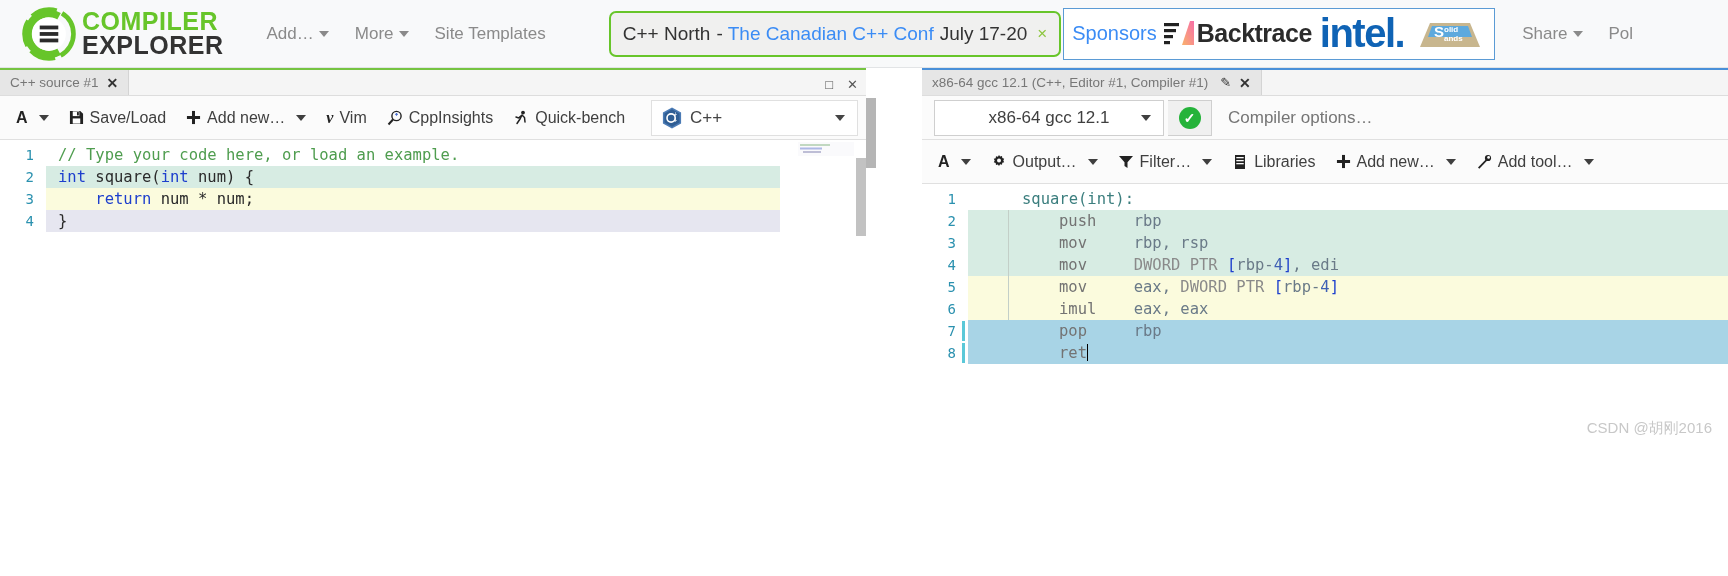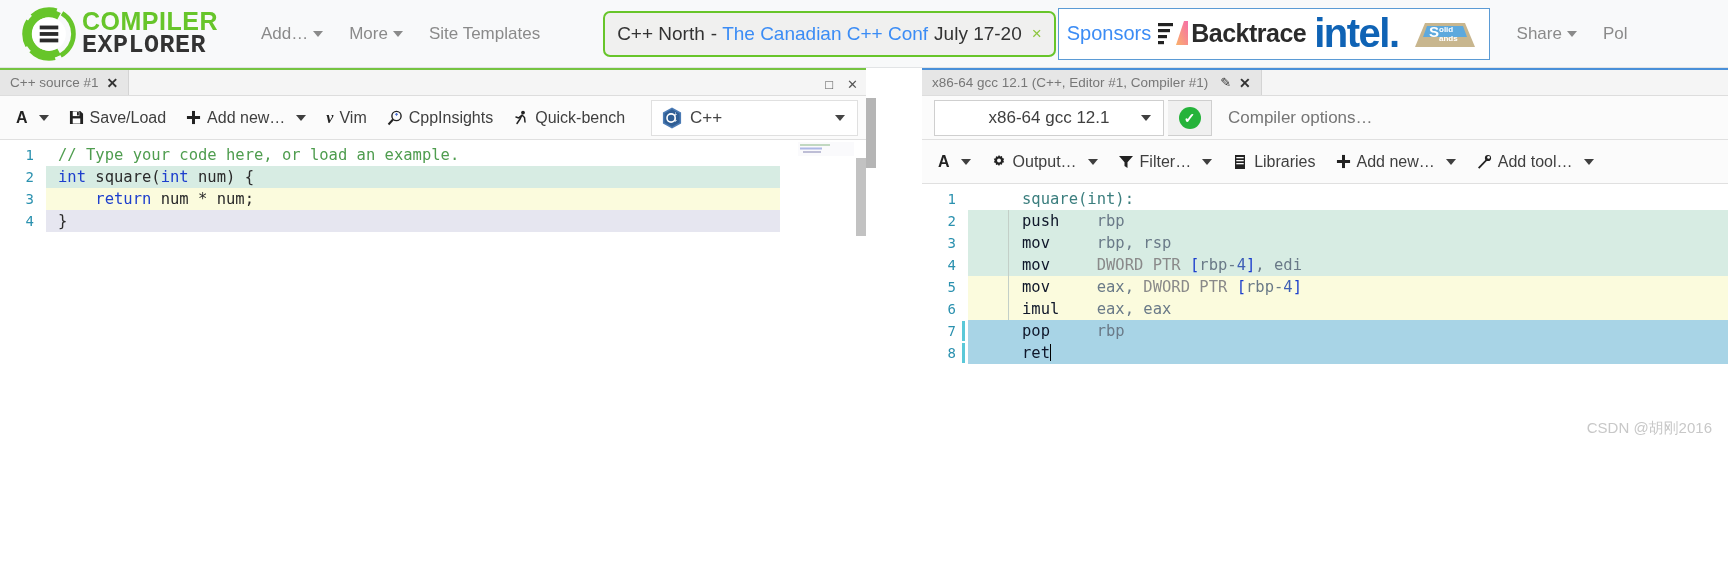--- a/index.html
+++ b/index.html
@@ -23,21 +23,21 @@
   }
   .brand { display: flex; align-items: center; padding-left: 10px; }
   .brand-logo { width: 54px; height: 54px; flex: none; }
   .brand-text { margin-left: 6px; line-height: 0.93; }
   .brand-line1 {
     font-size: 25px; font-weight: bold; color: #67c52a;
     letter-spacing: 0.5px; font-family: "Liberation Sans", sans-serif;
   }
   .brand-line2 {
     font-size: 25px; font-weight: bold; color: #333333;
-    letter-spacing: 0.5px; font-family: Liberation Mono, monospace;
+    letter-spacing: 0.5px; font-family: Liberation Sans, sans-serif;
   }
   .nav-links { display: flex; align-items: center; margin-left: 30px; }
   .nav-link {
     color: #8a8a8a; font-size: 17px; padding: 6px 13px;
     cursor: pointer; white-space: nowrap;
   }
   .caret {
     display: inline-block; width: 0; height: 0; margin-left: 5px;
     border-left: 5px solid transparent; border-right: 5px solid transparent;
     border-top: 6px solid currentColor; vertical-align: middle;
@@ -181,21 +181,21 @@
   .hl-blue { background: #a8d4e6; }
 
   .row-bg { position: absolute; left: 46px; right: 0; top: 0; height: 22px; }
   .row-bg-full { position: absolute; left: 0; right: 0; top: 0; height: 22px; }
 
   
   .t-comment { color: #4f9d4f; }
   .t-kw { color: #1d3fcd; }
   .t-plain { color: #2b2b2b; }
   .t-label { color: #3b7e7e; }
-  .t-mn { color: #0f172a; }
+  .t-mn { color: #737373; margin-left: 37px; }
   .t-reg { color: #6a7a88; }
   .t-ptr { color: #8a8a8a; }
   .t-brk { color: #1d3fcd; }
   .t-num { color: #3e5fb5; }
   .asm-sep {
     position: absolute; left: 86px; top: 0; width: 1px; height: 22px;
     background: #c3cfc8;
   }
   .asm-text { position: absolute; left: 100px; top: 0; line-height: 22px; }
 

